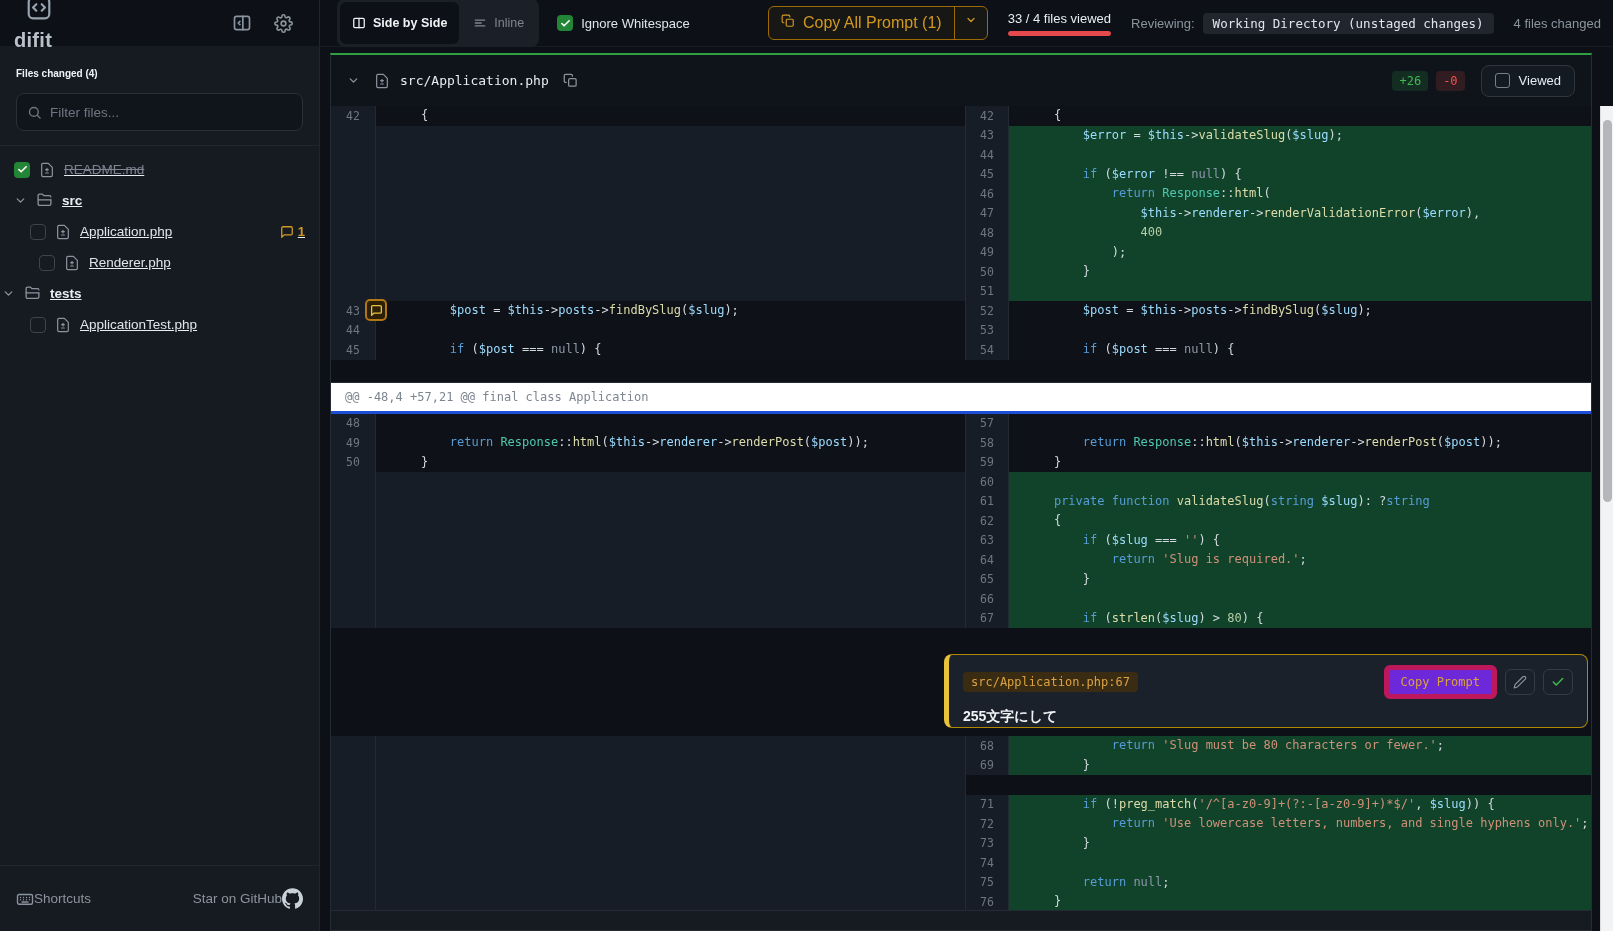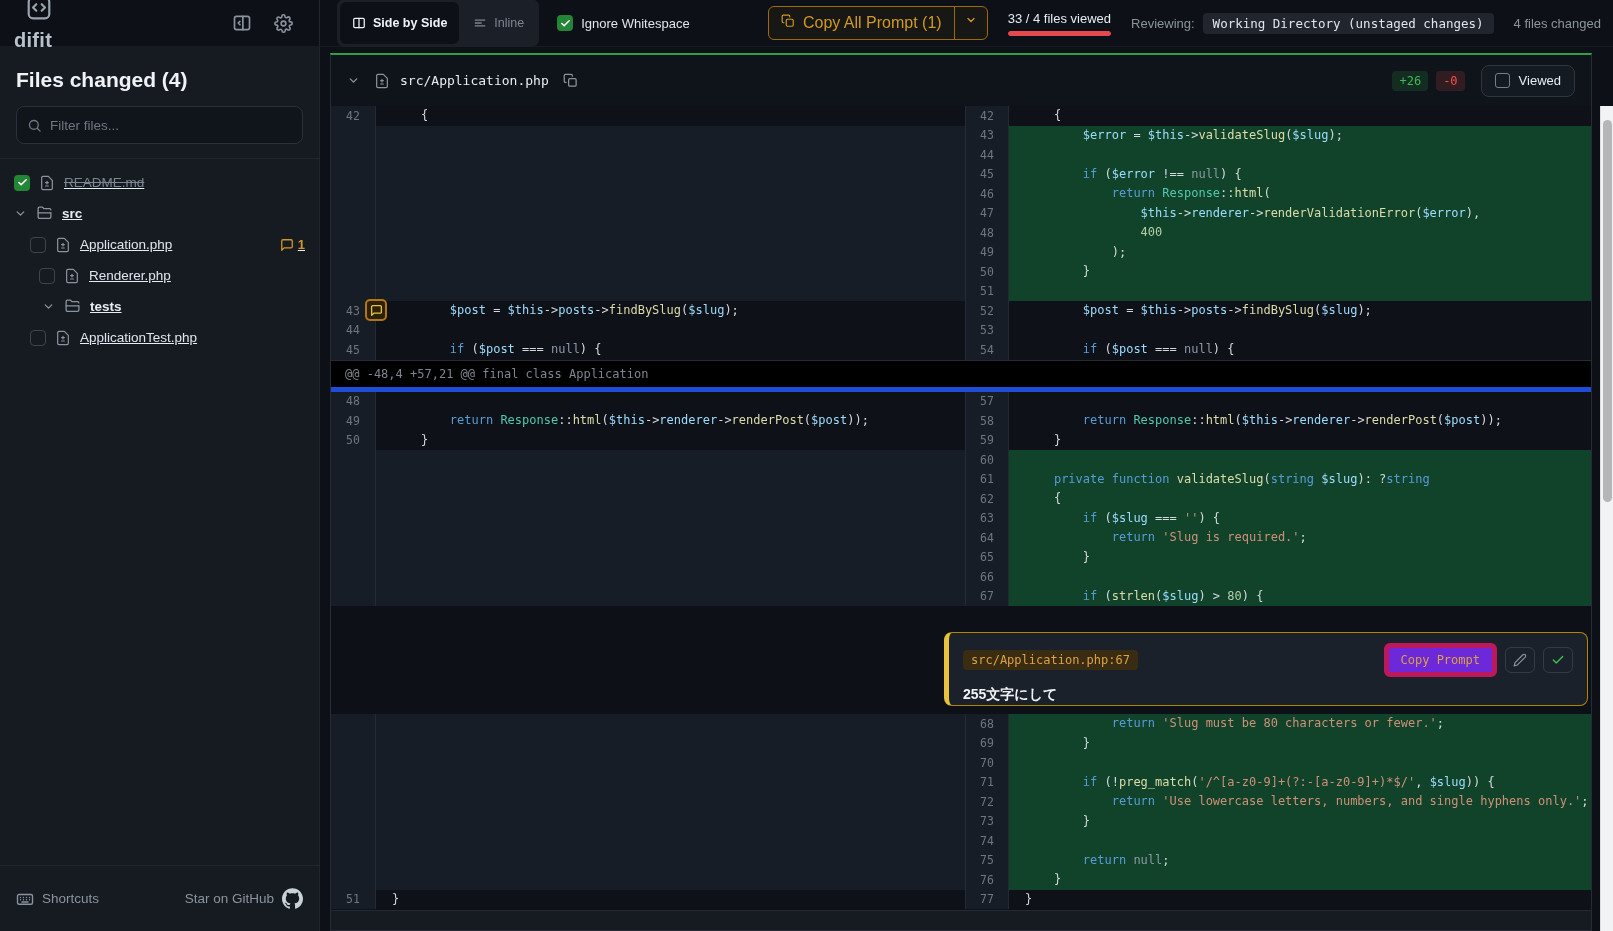--- a/index.html
+++ b/index.html
@@ -32,33 +32,33 @@
   .progress-fill { height:100%; width:100%; background:#e5484d; border-radius:3px; }
   .reviewing { display:flex; align-items:center; gap:8px; }
   .muted { color:#8b949e; font-size:13px; }
   .review-badge { font-family:"DejaVu Sans Mono",monospace; font-size:12.5px; background:#21262e; color:#dfe5ec; padding:3px 10px; border-radius:4px; }
 
   
   .body { flex:1; display:flex; min-height:0; }
 
   
   .sidebar { width:320px; flex:0 0 320px; background:#161b22; display:flex; flex-direction:column; border-right:1px solid #21262e; }
-  .sidebar h2 { font-size:21px; font-weight:bold; color:#f0f3f6; margin:21px 16px 14px; }
+  .sidebar h2 { font-size:10px; font-weight:bold; color:#f0f3f6; margin:21px 16px 14px; }
   .filter { margin:0 16px 14px; height:38px; border:1px solid #2a3039; border-radius:8px; display:flex; align-items:center; gap:8px; padding:0 10px; background:#10151c; }
   .filter input { background:transparent; border:none; outline:none; color:#e6edf3; font-size:13.5px; width:100%; font-family:"Liberation Sans",sans-serif; }
   .filter input::placeholder { color:#6e7681; }
   .tree { border-top:1px solid #21262e; padding-top:8px; flex:1; overflow:hidden;text-decoration:underline; }
   .tree-row { height:31px; display:flex; align-items:center; gap:9px; cursor:pointer; font-size:13.5px; padding-right:14px; }
   .tree-row .name { color:#dfe5ec; }
   .tree-row.folder .name { font-weight:bold; color:#e6edf3; }
   .tree-row .name.struck { color:#7d8590; text-decoration:line-through; }
   .tree-row .spacer { flex:1; }
   .comment-badge { display:flex; align-items:center; gap:4px; color:#d29922; font-size:13px; font-weight:bold; }
   .sidebar-footer { border-top:1px solid #21262e; height:66px; display:flex; align-items:center; justify-content:space-between; padding:0 16px; }
-  .foot-item { display:flex; align-items:center; gap:8px; color:#8b949e; font-size:13.5px; cursor:pointer; }
+  .foot-item { display:flex; align-items:center; color:#8b949e; font-size:13.5px; cursor:pointer; }
 
   
   .main { flex:1; position:relative; padding:6px 21px 0 10px; min-width:0; }
   .file-panel { border:1px solid #262c36; border-top:2px solid #2ea043; background:#0d1117; height:100%; display:flex; flex-direction:column; }
   .file-header { height:51px; flex:0 0 51px; display:flex; align-items:center; padding:0 16px 0 12px; gap:10px; background:#0f141b; }
   .file-path { font-family:"DejaVu Sans Mono",monospace; font-size:13px; color:#e6edf3; }
   .fh-right { margin-left:auto; display:flex; align-items:center; gap:8px; }
   .pill { font-family:"DejaVu Sans Mono",monospace; font-size:12px; padding:3px 7px; border-radius:4px; }
   .pill.add { color:#3fb950; background:rgba(46,160,67,0.18); }
   .pill.del { color:#f85149; background:rgba(248,81,73,0.15); }
@@ -77,21 +77,21 @@
   .cell.ctx .codepre { background:#0e1117; }
   .cell.add .codepre { background:#11432a; }
   .cell.empty .codepre { background:#171d26; }
   .cell.empty .gutter { border-right-color:#242a33; }
   .comment-trigger { position:absolute; right:-12px; top:-2px; width:22px; height:22px; background:#2d2008; border:2px solid #b07617; border-radius:5px; display:flex; align-items:center; justify-content:center; cursor:pointer; z-index:3; padding:0; }
 
   .tk-p { color:#d4d9e0; } .tk-k { color:#569cd6; } .tk-v { color:#9cdcfe; }
   .tk-f { color:#dcdcaa; } .tk-cl { color:#4ec9b0; } .tk-s { color:#ce9178; }
   .tk-n { color:#b5cea8; } .tk-nu { color:#8b98a9; }
 
-  .hunk-row { height:32px; flex:0 0 32px; background:#000000; border-top:1px solid #252b34; border-bottom:5px solid #1d4ed8; display:flex; align-items:center; padding-left:14px; font-family:"DejaVu Sans Mono",monospace; font-size:12px; color:#7d8590; }
+  .hunk-row { height:32px; flex:0 0 32px; background:#ffffff; border-top:1px solid #252b34; border-bottom:3px solid #1d4ed8; display:flex; align-items:center; padding-left:14px; font-family:"DejaVu Sans Mono",monospace; font-size:12px; color:#7d8590;margin-top:22px; }
 
   
   .comment-row { height:108px; flex:0 0 108px; background:#0d1117; position:relative; }
   .comment-box { position:absolute; left:613px; top:26px; width:644px; height:74px; background:#1b212a; border:1px solid #b08800; border-left:5px solid #e8c23a; border-radius:8px; padding:10px 14px; display:flex; flex-direction:column; }
   .comment-head { display:flex; align-items:center; }
   .comment-anchor { font-family:"DejaVu Sans Mono",monospace; font-size:12px; color:#dca243; background:#3a2c12; padding:3px 8px; border-radius:4px; }
   .comment-actions { margin-left:auto; display:flex; align-items:center; gap:8px; }
   .copy-prompt { font-family:"DejaVu Sans Mono",monospace; font-size:12px; color:#d9a33d; background:#6d28d9; border:5px solid #be185d; border-radius:6px; padding:5px 12px; cursor:pointer; }
   .icon-sq { width:30px; height:26px; display:flex; align-items:center; justify-content:center; background:transparent; border:1px solid #343b44; border-radius:6px; cursor:pointer; color:#8b949e; padding:0; }
   .comment-text { margin-top:9px; font-size:14px; color:#f0f3f6; font-weight:bold; }
@@ -271,21 +271,21 @@
           <div class="tree-row file" style="padding-left: 39px;">
             <span class="cb unchecked"></span>
             <span>
               <svg width="16" height="16" viewBox="0 0 24 24" fill="none" stroke="#8b949e" stroke-width="1.8" stroke-linecap="round" stroke-linejoin="round">
                 <path d="M14 2H6a2 2 0 00-2 2v16a2 2 0 002 2h12a2 2 0 002-2V8z"></path>
                 <path d="M12 9.5v4M10 11.5h4M10 16.5h4"></path>
               </svg>
             </span>
             <span class="name">Renderer.php</span>
           </div>
-          <div class="tree-row folder" style="padding-left: 2px; margin-left: 40px;">
+          <div class="tree-row folder" style="padding-left: 2px;">
             <span>
               <svg width="13" height="13" viewBox="0 0 24 24" fill="none" stroke="#8b949e" stroke-width="2.4" stroke-linecap="round" stroke-linejoin="round">
                 <path d="M6 9l6 6 6-6"></path>
               </svg>
             </span>
             <span>
               <svg width="17" height="17" viewBox="0 0 24 24" fill="none" stroke="#8b949e" stroke-width="1.8" stroke-linecap="round" stroke-linejoin="round">
                 <path d="M21 11v6a2 2 0 01-2 2H5a2 2 0 01-2-2V5a2 2 0 012-2h4l2 2h8a2 2 0 012 2"></path>
                 <path d="M3 11h18"></path>
               </svg>
@@ -716,26 +716,20 @@
                   <span>69</span>
                 </div>
                 <div class="codepre"><span class="tk-p">        }</span></div>
               </div>
             </div>
             <div class="code-row">
               <div class="cell left empty">
                 <div class="gutter"></div>
                 <div class="codepre"></div>
               </div>
-              <div class="cell right add">
-                <div class="gutter">
-                  <span>70</span>
-                </div>
-                <div class="codepre"></div>
-              </div>
             </div>
             <div class="code-row">
               <div class="cell left empty">
                 <div class="gutter"></div>
                 <div class="codepre"></div>
               </div>
               <div class="cell right add">
                 <div class="gutter">
                   <span>71</span>
                 </div>

